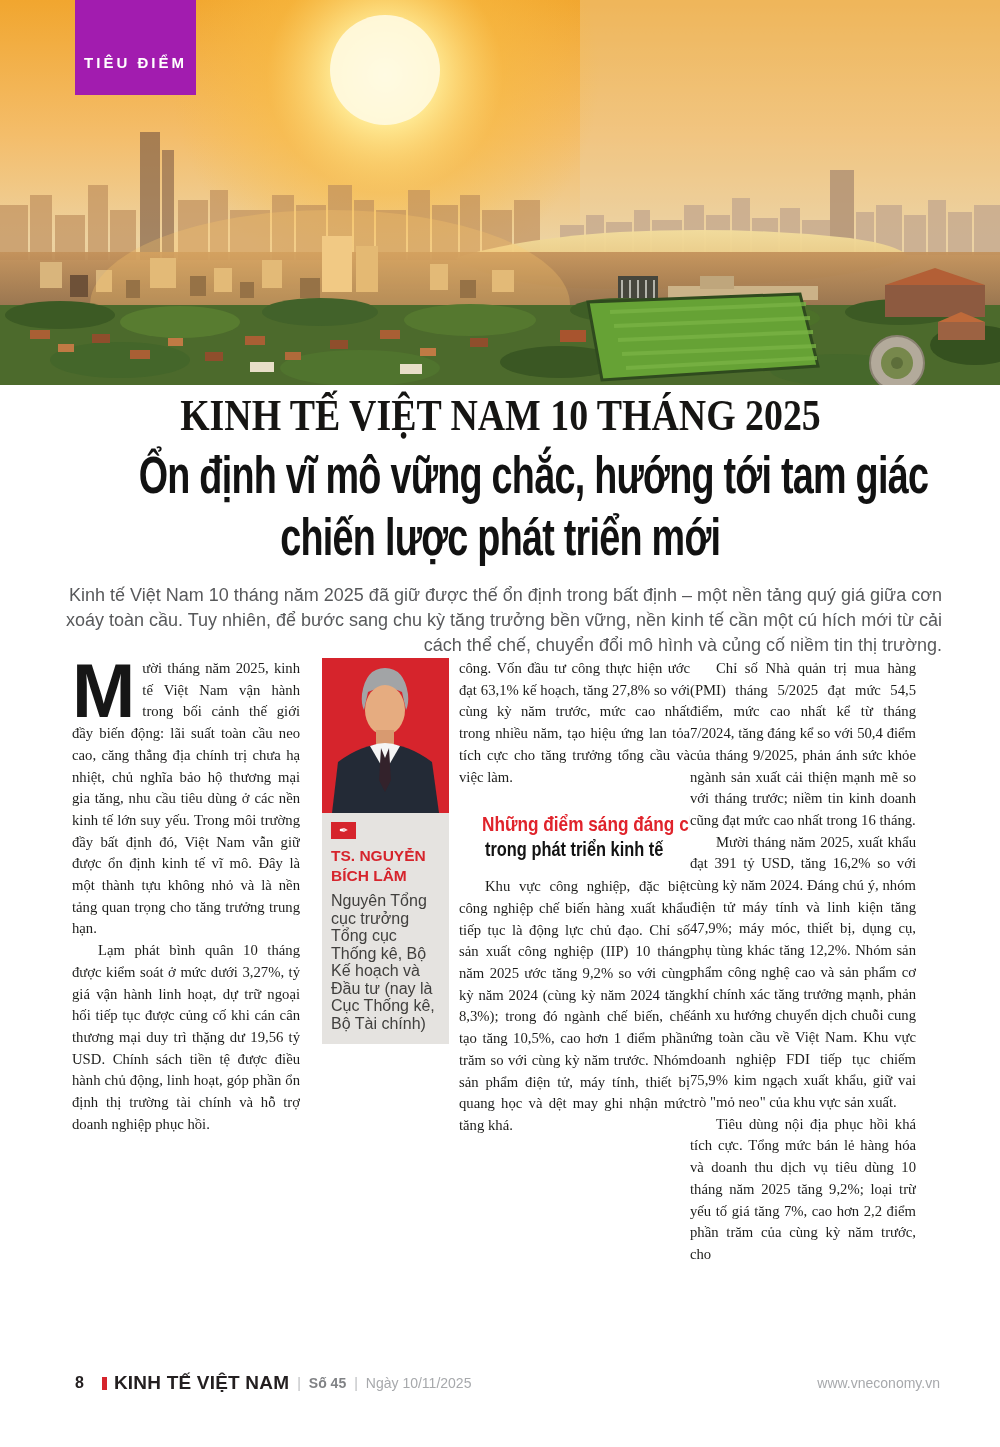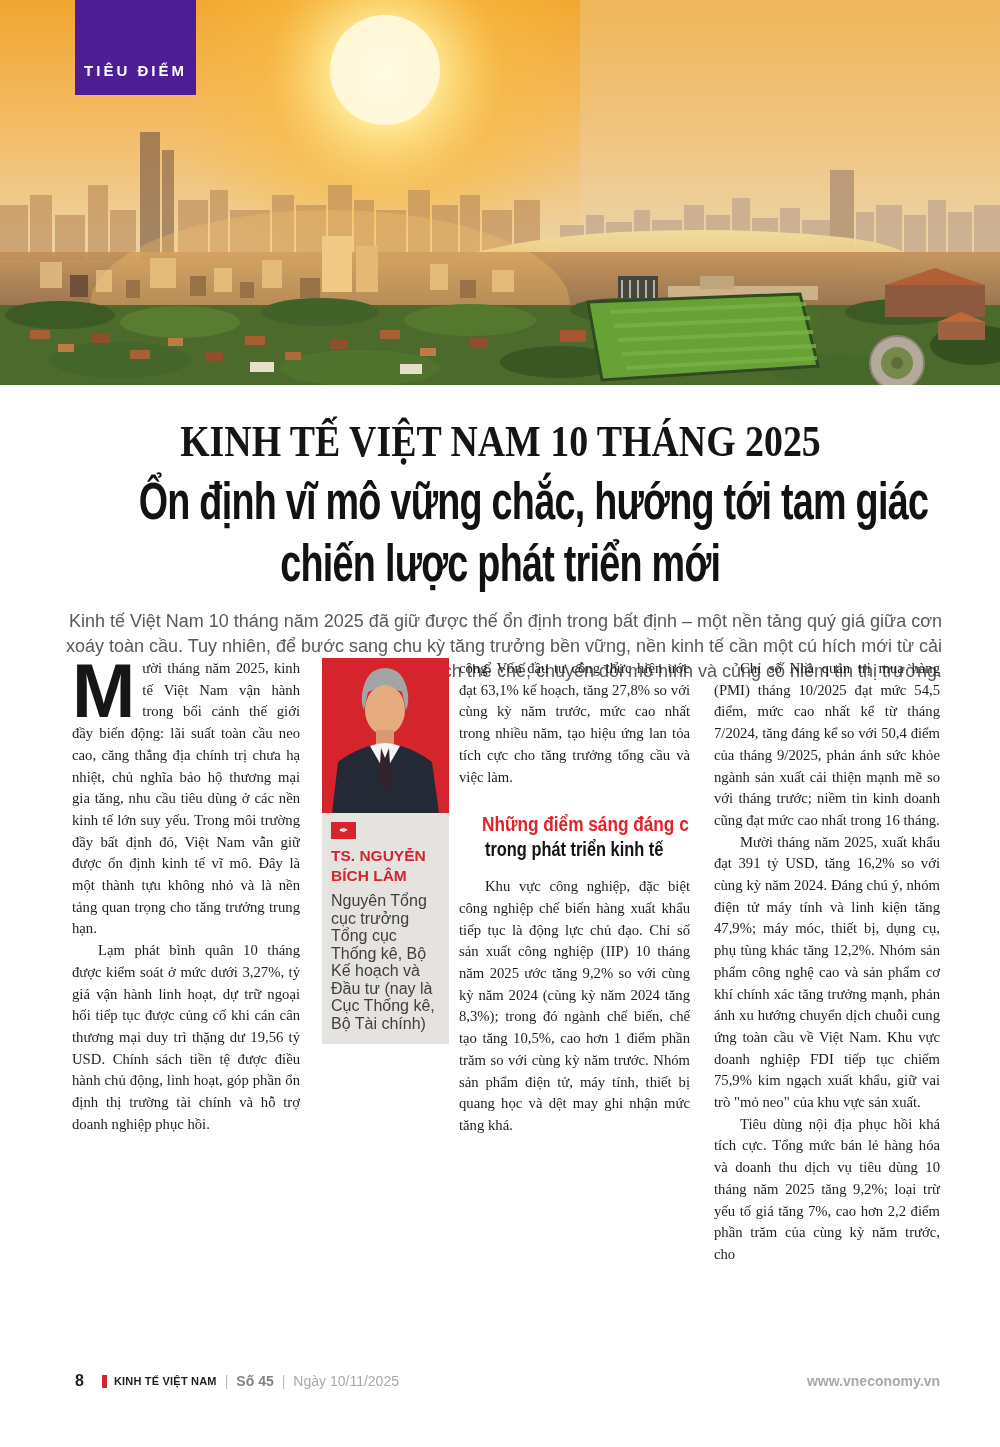--- a/index.html
+++ b/index.html
@@ -2,45 +2,45 @@
 <html lang="vi"><head>
 <meta charset="utf-8">
 <style>
   html,body{margin:0;padding:0;background:#888;}
   .page{position:relative;width:1000px;height:1447px;margin:0 auto;background:#fff;overflow:hidden;
         font-family:"Liberation Serif",serif;color:#1d1d1b;}
 
   
   .hero{position:absolute;left:0;top:0;width:1000px;height:385px;overflow:hidden;}
   .hero svg{display:block;}
-  .badge{position:absolute;left:75px;top:0;width:121px;height:95px;background:#4c1d95;
-         display:flex;align-items:flex-end;justify-content:center;padding-bottom:16px;box-sizing:border-box;}
+  .badge{position:absolute;left:75px;top:0;width:121px;height:95px;background:#a21caf;
+         display:flex;align-items:flex-end;justify-content:center;padding-bottom:24px;box-sizing:border-box;}
   .badge span{font-family:"Liberation Sans",sans-serif;font-weight:bold;font-size:15px;
               letter-spacing:3px;color:#fff;}
 
   
-  .headlines{position:absolute;left:0;top:406px;width:1000px;text-align:center;}
+  .headlines{position:absolute;left:0;top:380px;width:1000px;text-align:center;}
   .fit{display:inline-block;white-space:nowrap;transform-origin:50% 50%;}
   .kicker{margin-top:13px;line-height:46px;}
   .kicker .fit{font-family:"Liberation Serif",serif;font-weight:bold;font-size:44px;color:#161513;
                transform:scaleX(.86);letter-spacing:0px;}
   .title{line-height:55px;}
   .title .fit{font-family:"Liberation Sans",sans-serif;font-weight:bold;font-size:51px;color:#121212;
               transform:scaleX(.74);letter-spacing:-1px;}
   .lede{margin:11px auto 0;max-width:884px;font-family:"Liberation Sans",sans-serif;
         font-size:18px;line-height:25px;color:#58595b;text-align:right;}
 
   
   .bodywrap{position:absolute;left:72px;top:658px;width:868px;height:700px;display:flex;}
   .col{overflow:hidden;font-size:14.7px;line-height:21.7px;text-align:justify;}
   .col p{margin:0;}
   .col p.ind{text-indent:26px;}
   .col1{width:228px;margin-right:22px;height:700px;}
   .photocol{width:127px;margin-right:10px;}
-  .col2{width:231px;margin-right:24px;height:700px;}
+  .col2{width:231px;height:700px;}
   .col3{width:226px;height:700px;}
 
   .dropcap{float:left;font-family:"Liberation Sans",sans-serif;font-weight:bold;
            font-size:76px;line-height:58px;padding:4px 7px 0 0;color:#161616;}
 
   
   .authorphoto{width:127px;height:155px;display:block;}
   .authorbox{width:127px;background:#e5e3e0;box-sizing:border-box;padding:9px 9px 12px 9px;
              font-family:"Liberation Sans",sans-serif;}
   .penicon{display:flex;align-items:center;justify-content:center;width:25px;height:17px;
@@ -52,24 +52,24 @@
   .subhead{text-align:center;margin:24px 0 13px;font-family:"Liberation Sans",sans-serif;
            font-weight:bold;line-height:23px;}
   .subhead .l1{transform:scaleX(.84);font-size:20.5px;color:#e0232b;}
   .subhead .l2{transform:scaleX(.84);font-size:19.5px;color:#131313;}
 
   
   .footer{position:absolute;left:75px;right:60px;top:1372px;display:flex;align-items:center;
           font-family:"Liberation Sans",sans-serif;font-size:14px;color:#a7a9ac;}
   .footer .pageno{font-weight:bold;font-size:16px;color:#231f20;}
   .footer .redbar{display:inline-block;width:5px;height:13px;background:#d6242c;margin:0 7px 0 18px;}
-  .footer .mag{font-weight:bold;font-size:11px;color:#231f20;letter-spacing:.2px;}
+  .footer .mag{font-weight:bold;font-size:19px;color:#231f20;letter-spacing:.2px;}
   .footer .sep{color:#bcbec0;margin:0 8px;}
   .footer .issue{font-weight:bold;color:#808285;}
-  .footer .site{margin-left:auto;color:#a7a9ac;font-weight:bold;}
+  .footer .site{margin-left:auto;color:#a7a9ac;}
 </style>
 </head>
 <body>
 
 <div class="page">
 
   <div class="hero">
     <svg width="1000" height="385" viewBox="0 0 1000 385">
       <defs>
         <linearGradient id="sky" x1="0" y1="0" x2="0" y2="1">
@@ -278,21 +278,21 @@
     <div class="col col2">
       <p>công. Vốn đầu tư công thực hiện ước đạt 63,1% kế hoạch, tăng 27,8% so với cùng kỳ năm trước, mức cao nhất trong nhiều năm, tạo hiệu ứng lan tỏa tích cực cho tăng trưởng tổng cầu và việc làm.</p>
       <h2 class="subhead" style="font-size:inherit">
         <span class="fit l1">Những điểm sáng đáng chú ý</span><br>
         <span class="fit l2">trong phát triển kinh tế</span>
       </h2>
       <p class="ind">Khu vực công nghiệp, đặc biệt công nghiệp chế biến hàng xuất khẩu tiếp tục là động lực chủ đạo. Chỉ số sản xuất công nghiệp (IIP) 10 tháng năm 2025 ước tăng 9,2% so với cùng kỳ năm 2024 (cùng kỳ năm 2024 tăng 8,3%); trong đó ngành chế biến, chế tạo tăng 10,5%, cao hơn 1 điểm phần trăm so với cùng kỳ năm trước. Nhóm sản phẩm điện tử, máy tính, thiết bị quang học và dệt may ghi nhận mức tăng khá.</p>
     </div>
 
     <div class="col col3">
-      <p class="ind">Chỉ số Nhà quản trị mua hàng (PMI) tháng 10/2025 đạt mức 54,5 điểm, mức cao nhất kể từ tháng 7/2024, tăng đáng kể so với 50,4 điểm của tháng 9/2025, phản ánh sức khỏe ngành sản xuất cải thiện mạnh mẽ so với tháng trước; niềm tin kinh doanh cũng đạt mức cao nhất trong 16 tháng.</p>
+      <p class="ind">Chỉ số Nhà quản trị mua hàng (PMI) tháng 5/2025 đạt mức 54,5 điểm, mức cao nhất kể từ tháng 7/2024, tăng đáng kể so với 50,4 điểm của tháng 9/2025, phản ánh sức khỏe ngành sản xuất cải thiện mạnh mẽ so với tháng trước; niềm tin kinh doanh cũng đạt mức cao nhất trong 16 tháng.</p>
       <p class="ind">Mười tháng năm 2025, xuất khẩu đạt 391 tỷ USD, tăng 16,2% so với cùng kỳ năm 2024. Đáng chú ý, nhóm điện tử máy tính và linh kiện tăng 47,9%; máy móc, thiết bị, dụng cụ, phụ tùng khác tăng 12,2%. Nhóm sản phẩm công nghệ cao và sản phẩm cơ khí chính xác tăng trưởng mạnh, phản ánh xu hướng chuyển dịch chuỗi cung ứng toàn cầu về Việt Nam. Khu vực doanh nghiệp FDI tiếp tục chiếm 75,9% kim ngạch xuất khẩu, giữ vai trò "mỏ neo" của khu vực sản xuất.</p>
       <p class="ind">Tiêu dùng nội địa phục hồi khá tích cực. Tổng mức bán lẻ hàng hóa và doanh thu dịch vụ tiêu dùng 10 tháng năm 2025 tăng 9,2%; loại trừ yếu tố giá tăng 7%, cao hơn 2,2 điểm phần trăm của cùng kỳ năm trước, cho</p>
     </div>
   </div>
 
   <div class="footer">
     <span class="pageno">8</span>
     <span class="redbar"></span>
     <span class="mag">KINH TẾ VIỆT NAM</span>
     <span class="sep">|</span>

